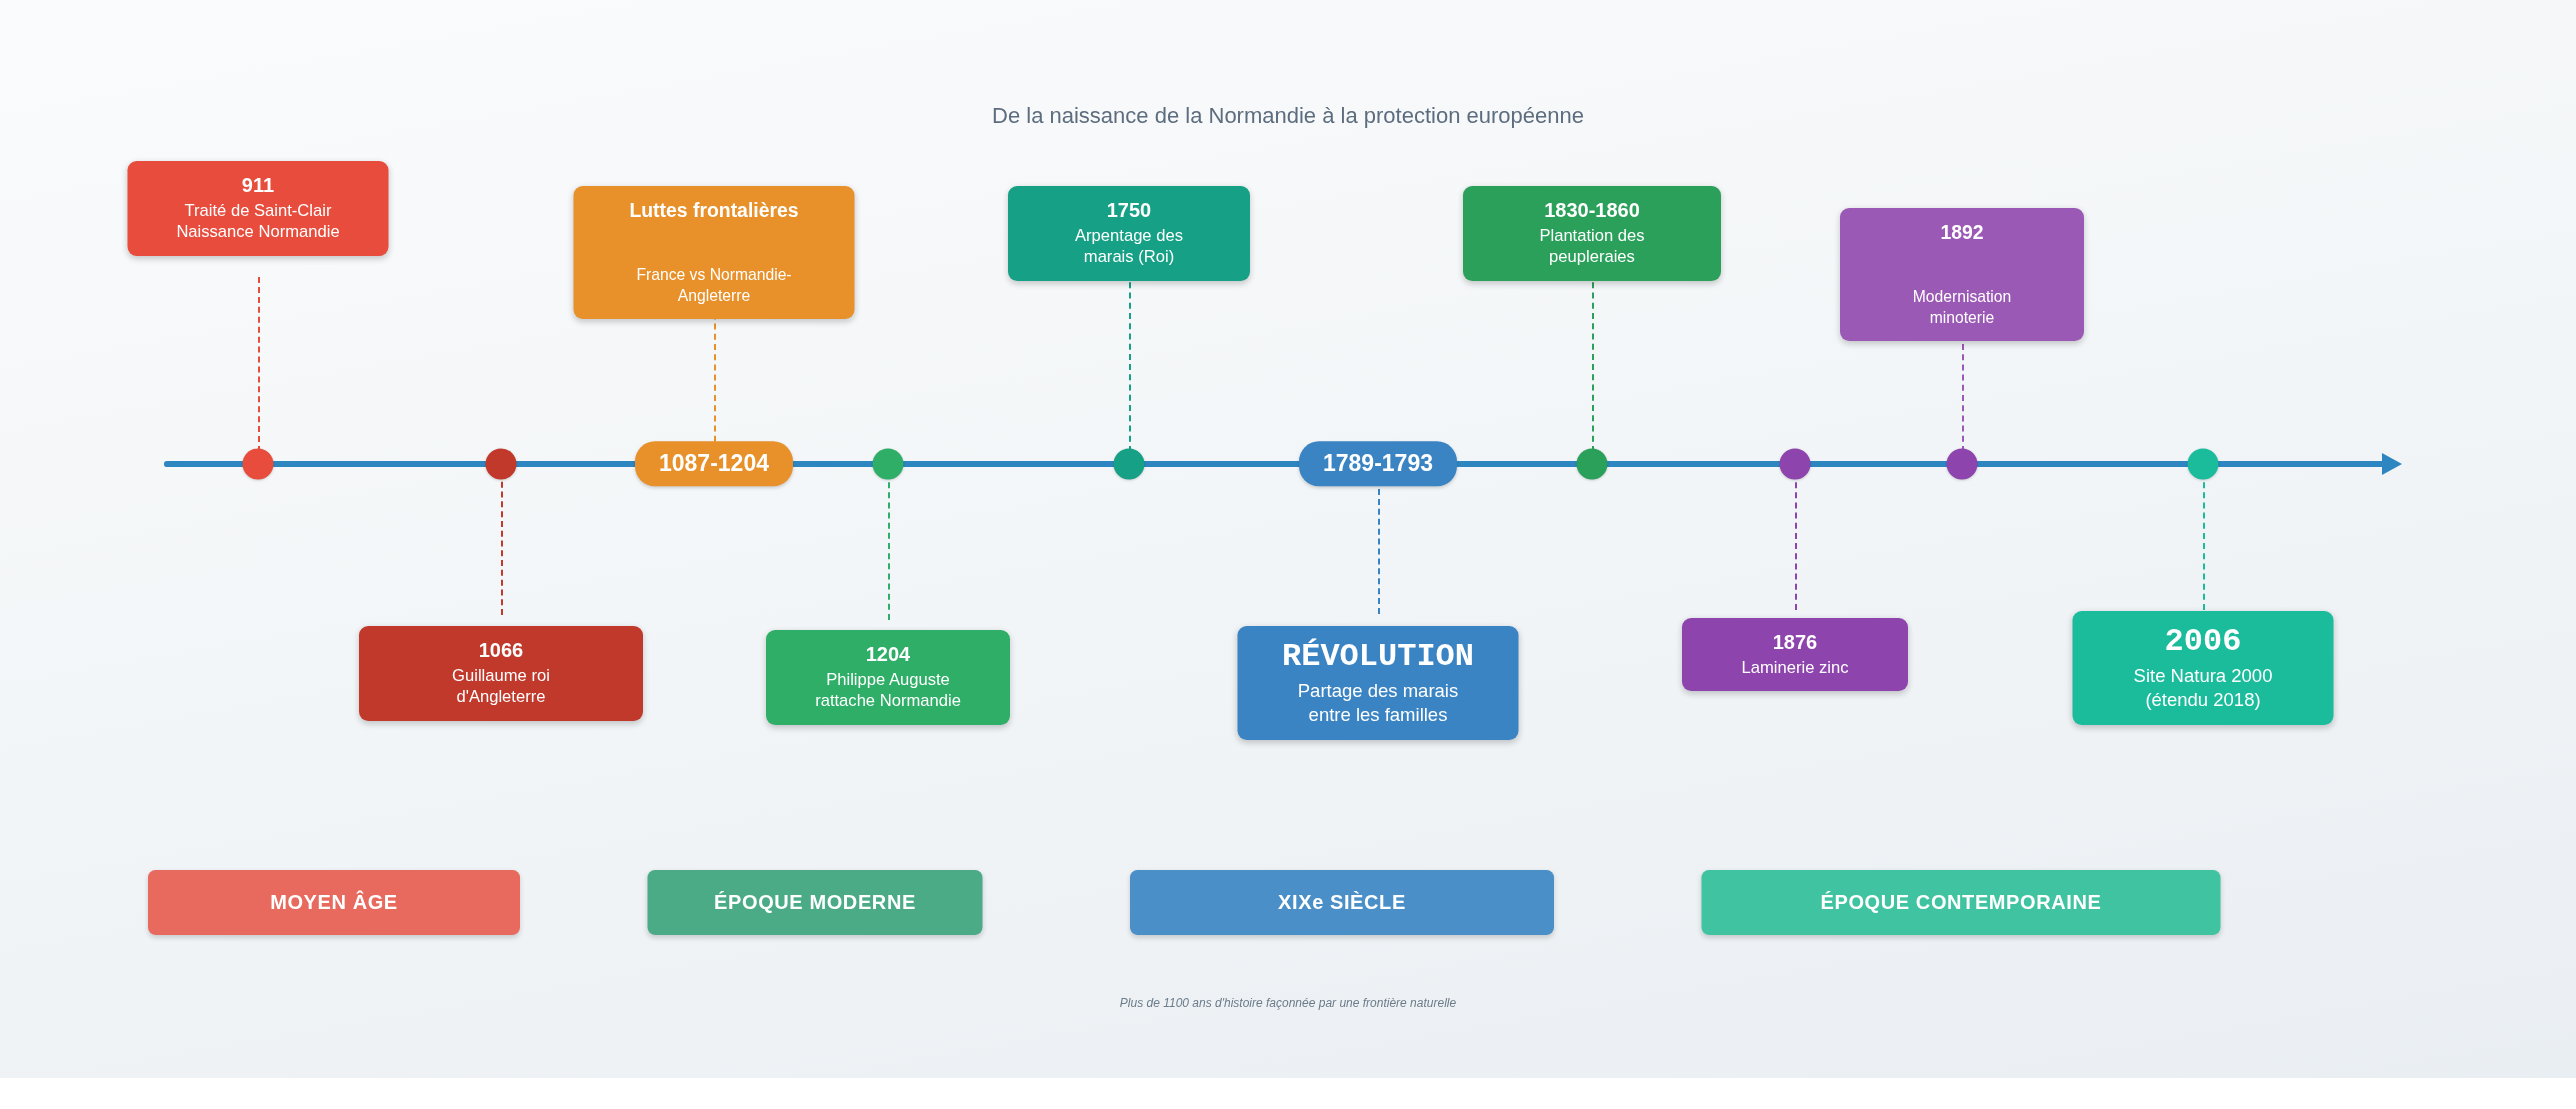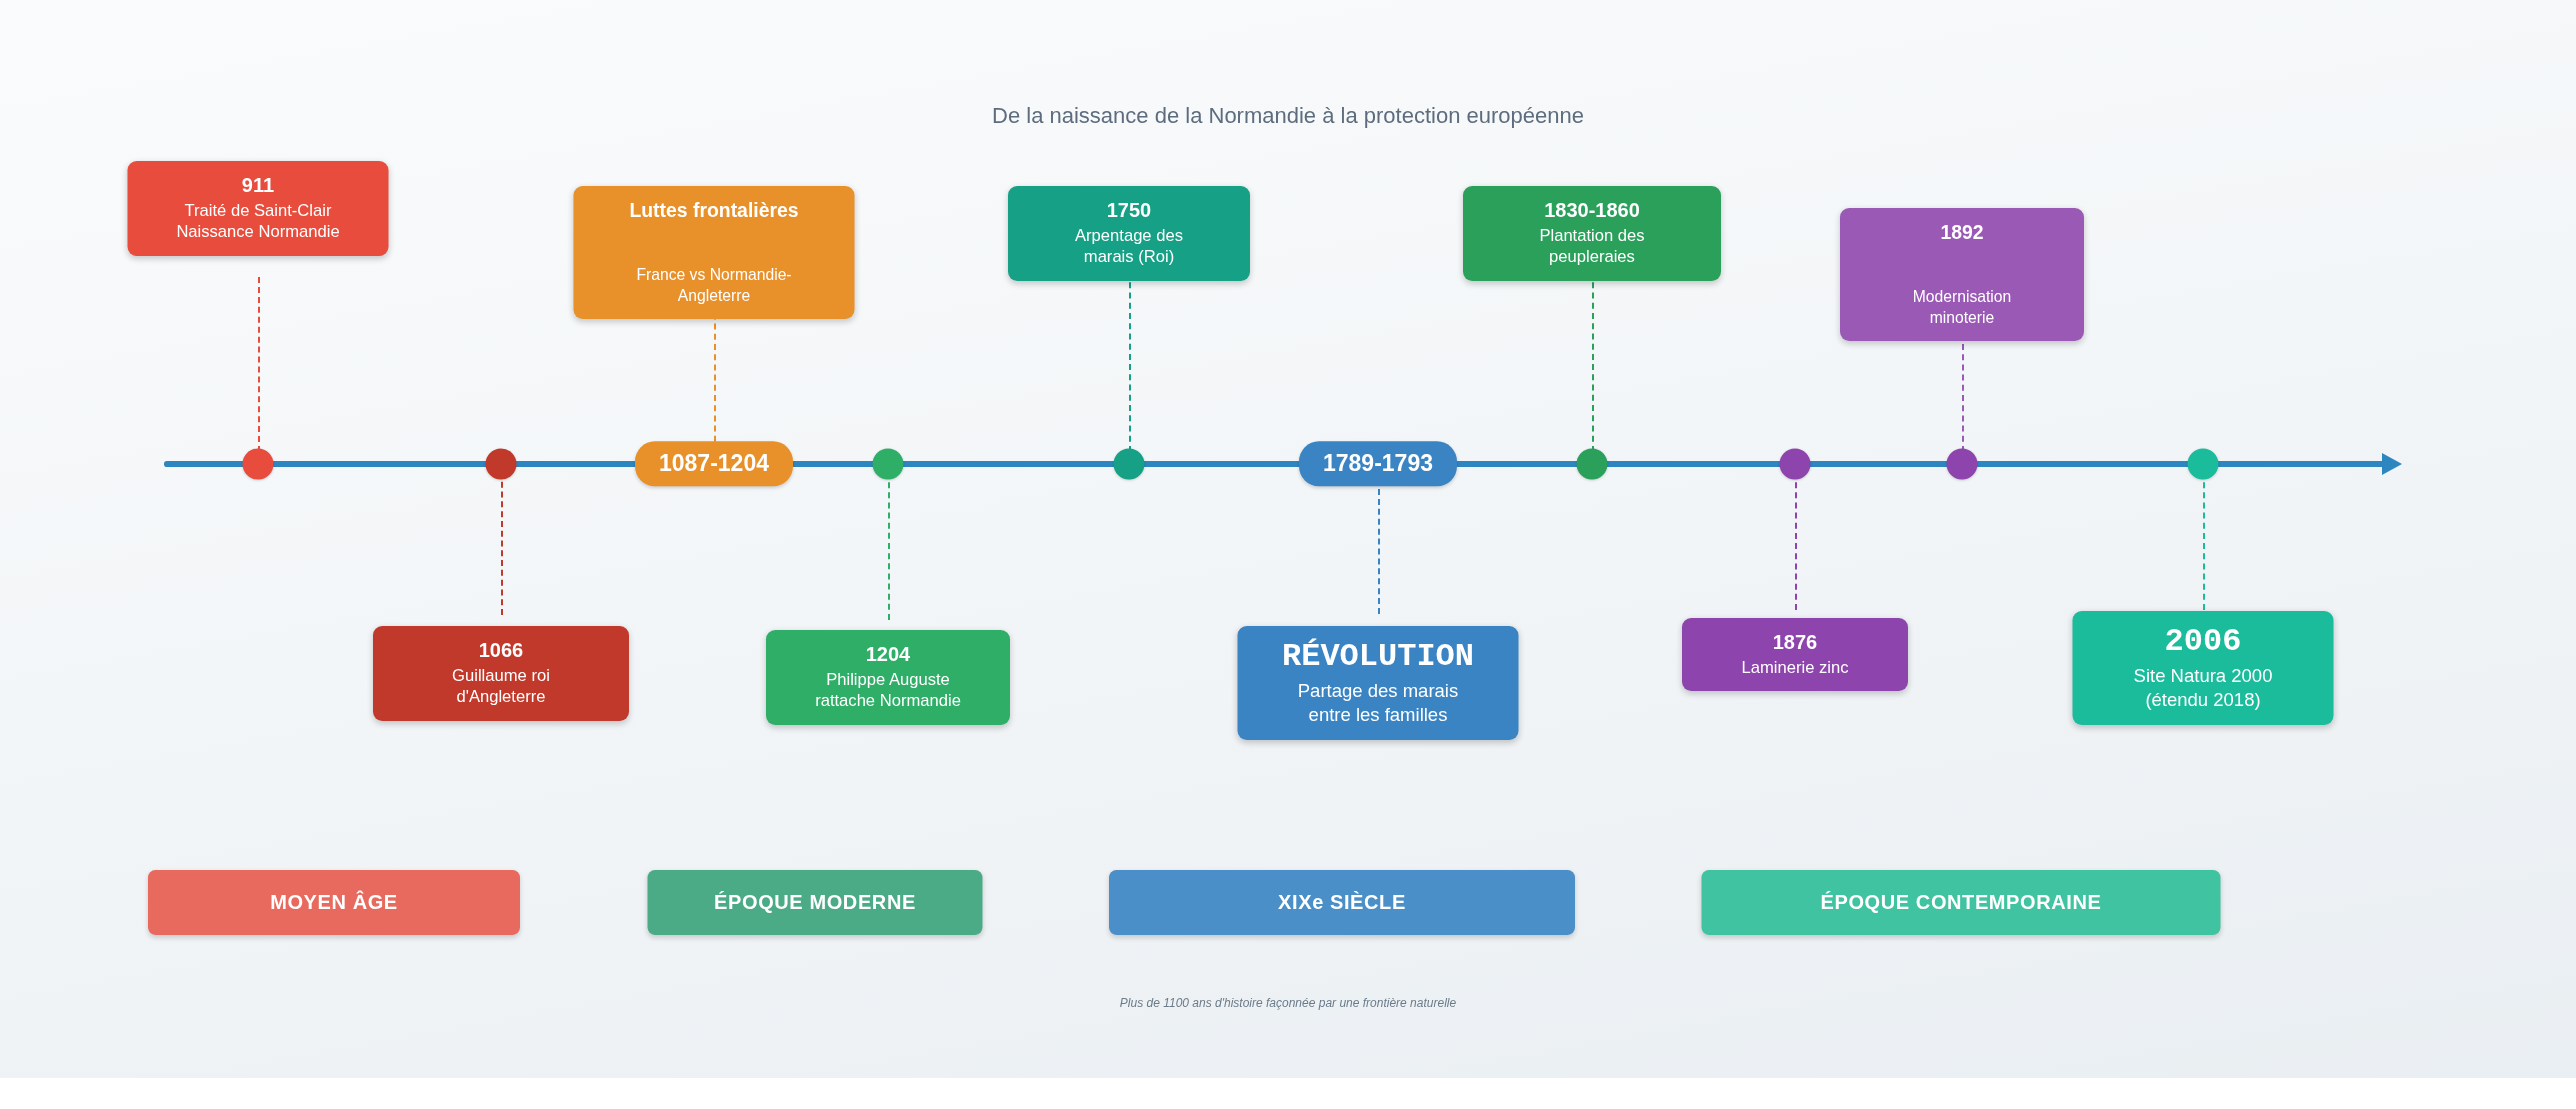--- a/index.html
+++ b/index.html
@@ -213,21 +213,21 @@
   <div class="card" style="left:1592px; top:186px; width:258px; background:#2aa05a;">
     <span class="card-year">1830-1860</span>
     <span class="card-desc">Plantation des<br>peupleraies</span>
   </div>
 
   <div class="card small" style="left:1962px; top:208px; width:244px; background:#9b59b6;">
     <span class="card-year">1892</span>
     <span class="card-desc">Modernisation<br>minoterie</span>
   </div>
 
-  <div class="card" style="left:501px; top:626px; width:256px; background:#c0392b;">
+  <div class="card" style="left:501px; top:626px; width:284px; background:#c0392b;">
     <span class="card-year">1066</span>
     <span class="card-desc">Guillaume roi<br>d'Angleterre</span>
   </div>
 
   <div class="card" style="left:888px; top:630px; width:244px; background:#2eae66;">
     <span class="card-year">1204</span>
     <span class="card-desc">Philippe Auguste<br>rattache Normandie</span>
   </div>
 
   <div class="card big" style="left:1378px; top:626px; width:281px; background:#3b84c4;">
@@ -240,20 +240,20 @@
     <span class="card-desc">Laminerie zinc</span>
   </div>
 
   <div class="card big" style="left:2203px; top:611px; width:261px; background:#1abc9c;">
     <span class="card-year">2006</span>
     <span class="card-desc">Site Natura 2000<br>(étendu 2018)</span>
   </div>
 
   <div class="era" style="left:334px; top:870px; width:372px; background:#e8695d;">MOYEN ÂGE</div>
   <div class="era" style="left:815px; top:870px; width:335px; background:#4aab86;">ÉPOQUE MODERNE</div>
-  <div class="era" style="left:1342px; top:870px; width:466px; background:#4a8fc7;">XIXe SIÈCLE</div>
+  <div class="era" style="left:1342px; top:870px; width:424px; background:#4a8fc7;">XIXe SIÈCLE</div>
   <div class="era" style="left:1961px; top:870px; width:519px; background:#3fc3a0;">ÉPOQUE CONTEMPORAINE</div>
 
   <div class="footer-note">Plus de 1100 ans d'histoire façonnée par une frontière naturelle</div>
 
   <div class="bottom-strip"></div>
 </div>
 
 
 </body></html>

